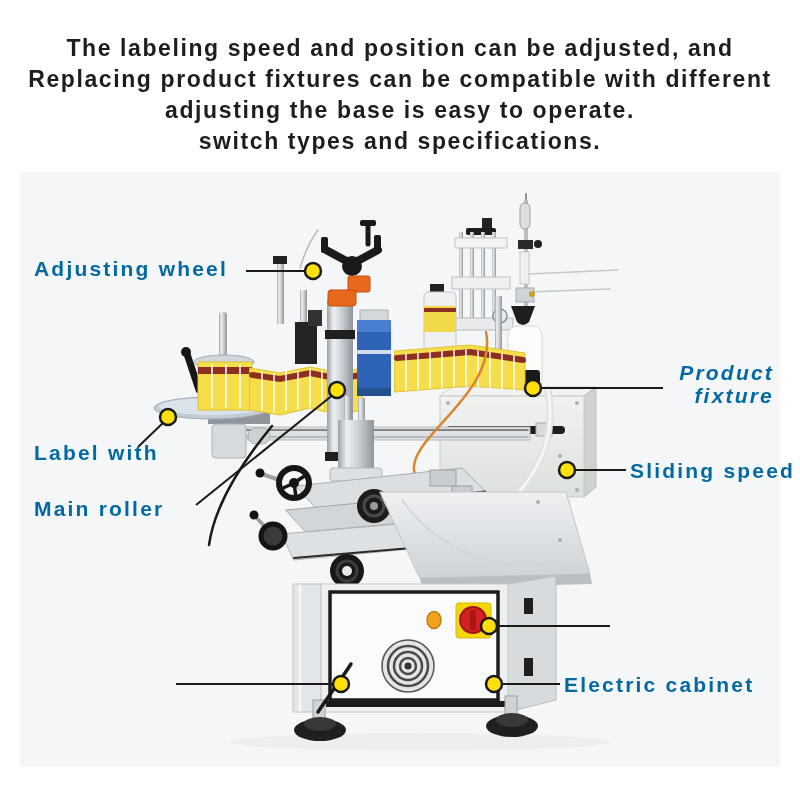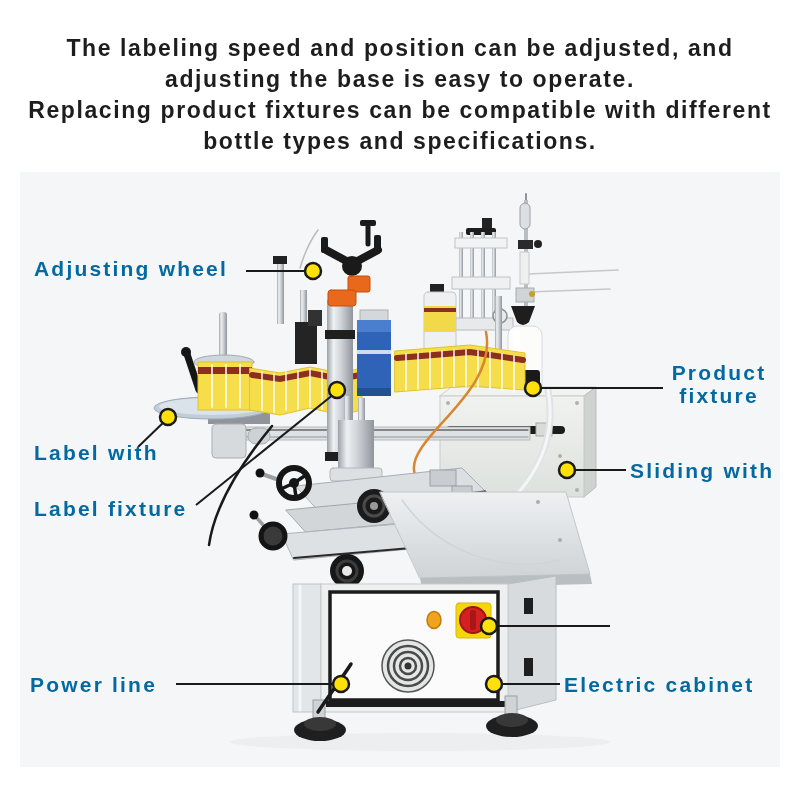--- a/index.html
+++ b/index.html
@@ -5,32 +5,32 @@
   html,body{margin:0;padding:0;background:#ffffff;}
   .stage{position:relative;width:800px;height:800px;background:#ffffff;overflow:hidden;
          font-family:"Liberation Sans","DejaVu Sans",sans-serif;}
   .heading{position:absolute;left:0;top:33px;width:800px;text-align:center;
            color:#1d1d1d;font-weight:700;font-size:23px;line-height:31px;letter-spacing:1.6px;}
   .heading span{display:block;}
   .panel{position:absolute;left:20px;top:172px;width:760px;height:595px;background:#f5f6f8;}
   .scene{position:absolute;left:0;top:0;width:800px;height:800px;}
   .callout-label{position:absolute;color:#0369a1;font-weight:700;font-size:21px;
                  letter-spacing:2.2px;white-space:nowrap;line-height:23px;}
-  .callout-label.wrap{white-space:normal;text-align:center;}
+  .callout-label.wrap{white-space:normal;text-align:right;font-style:italic;}
 </style>
 </head>
 <body>
 
 <div class="stage">
 
   <div class="heading">
     <span>The labeling speed and position can be adjusted, and</span>
+    <span>Replacing product fixtures can be compatible with different</span>
     <span>adjusting the base is easy to operate.</span>
-    <span>Replacing product fixtures can be compatible with different</span>
-    <span>bottle types and specifications.</span>
+    <span>switch types and specifications.</span>
   </div>
 
   <div class="panel"></div>
 
   <svg class="scene" viewBox="0 0 800 800">
     <defs>
       <linearGradient id="gc" x1="0" y1="0" x2="1" y2="0">
         <stop offset="0" stop-color="#9ba1a7"></stop>
           <stop offset="0.25" stop-color="#eef1f3"></stop>
         <stop offset="0.55" stop-color="#cdd2d6"></stop>
@@ -290,18 +290,17 @@
       <circle cx="567" cy="470" r="8" fill="#ffe008"></circle>
       <circle cx="489" cy="626" r="8" fill="#ffe008"></circle>
       <circle cx="494" cy="684" r="8" fill="#ffe008"></circle>
       <circle cx="341" cy="684" r="8" fill="#ffe008"></circle>
     </g>
   </svg>
 
   <div class="callout-label" style="left:34px;top:257px">Adjusting wheel</div>
   <div class="callout-label wrap" style="left:664px;top:361px;width:110px">Product fixture</div>
   <div class="callout-label" style="left:34px;top:441px">Label with</div>
-  <div class="callout-label" style="left:630px;top:459px">Sliding with</div>
-  <div class="callout-label" style="left:34px;top:497px">Label fixture</div>
-  <div class="callout-label" style="left:30px;top:673px">Power line</div>
+  <div class="callout-label" style="left:630px;top:459px">Sliding speed</div>
+  <div class="callout-label" style="left:34px;top:497px">Main roller</div>
   <div class="callout-label" style="left:564px;top:673px">Electric cabinet</div>
 
 </div>
 
 </body></html>

